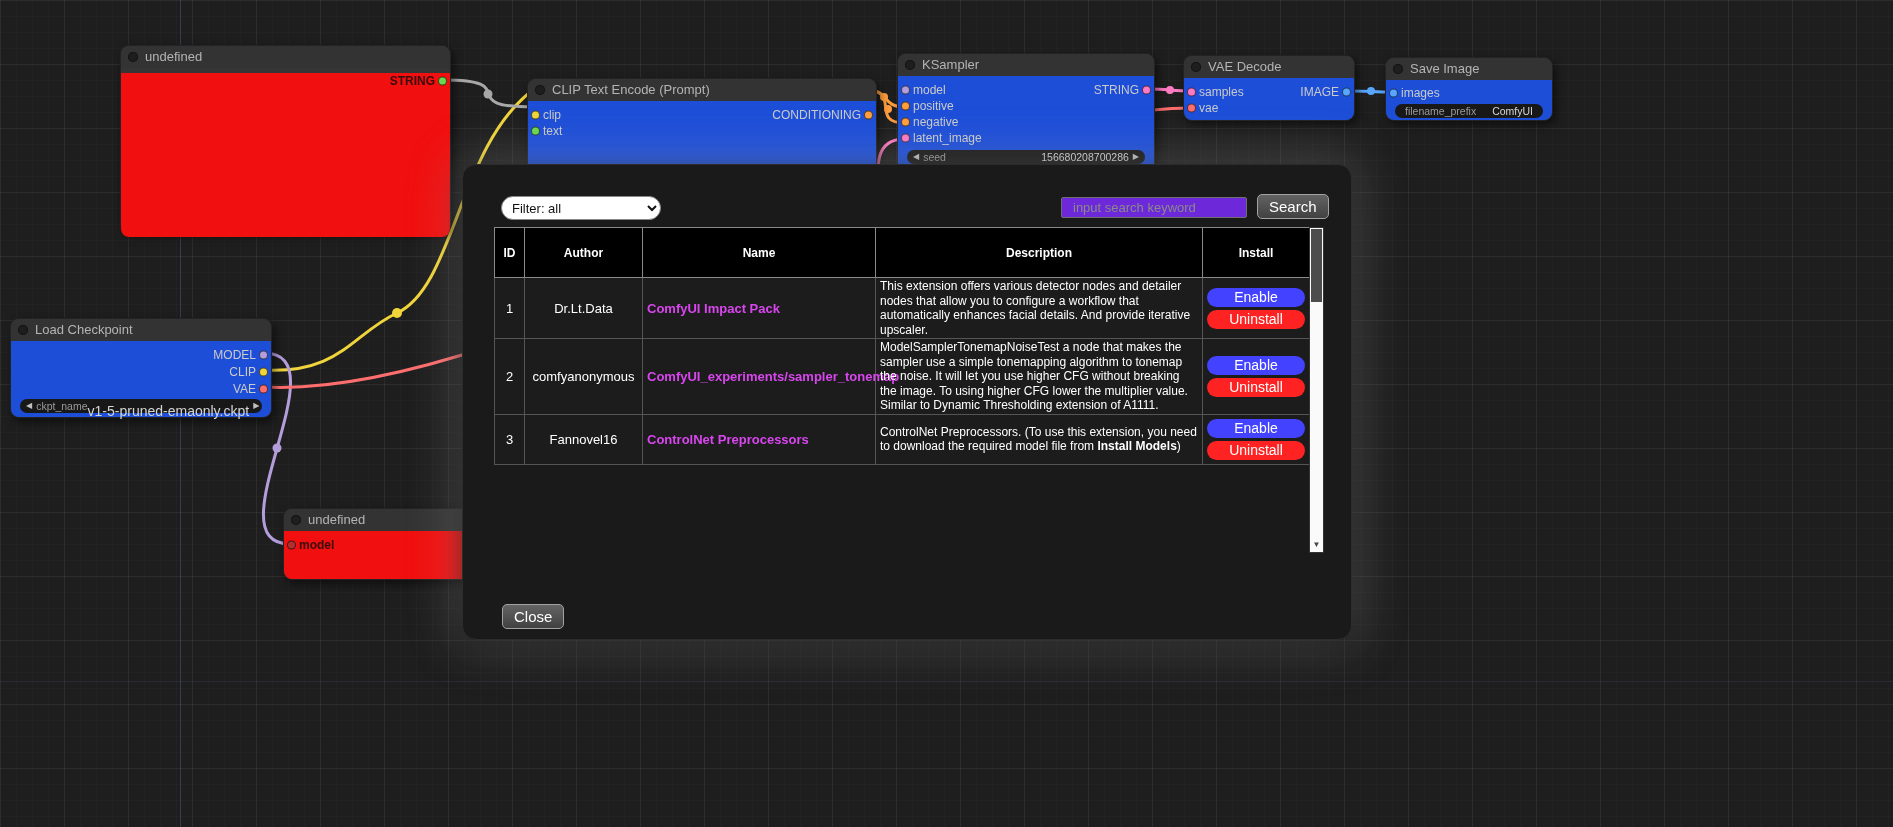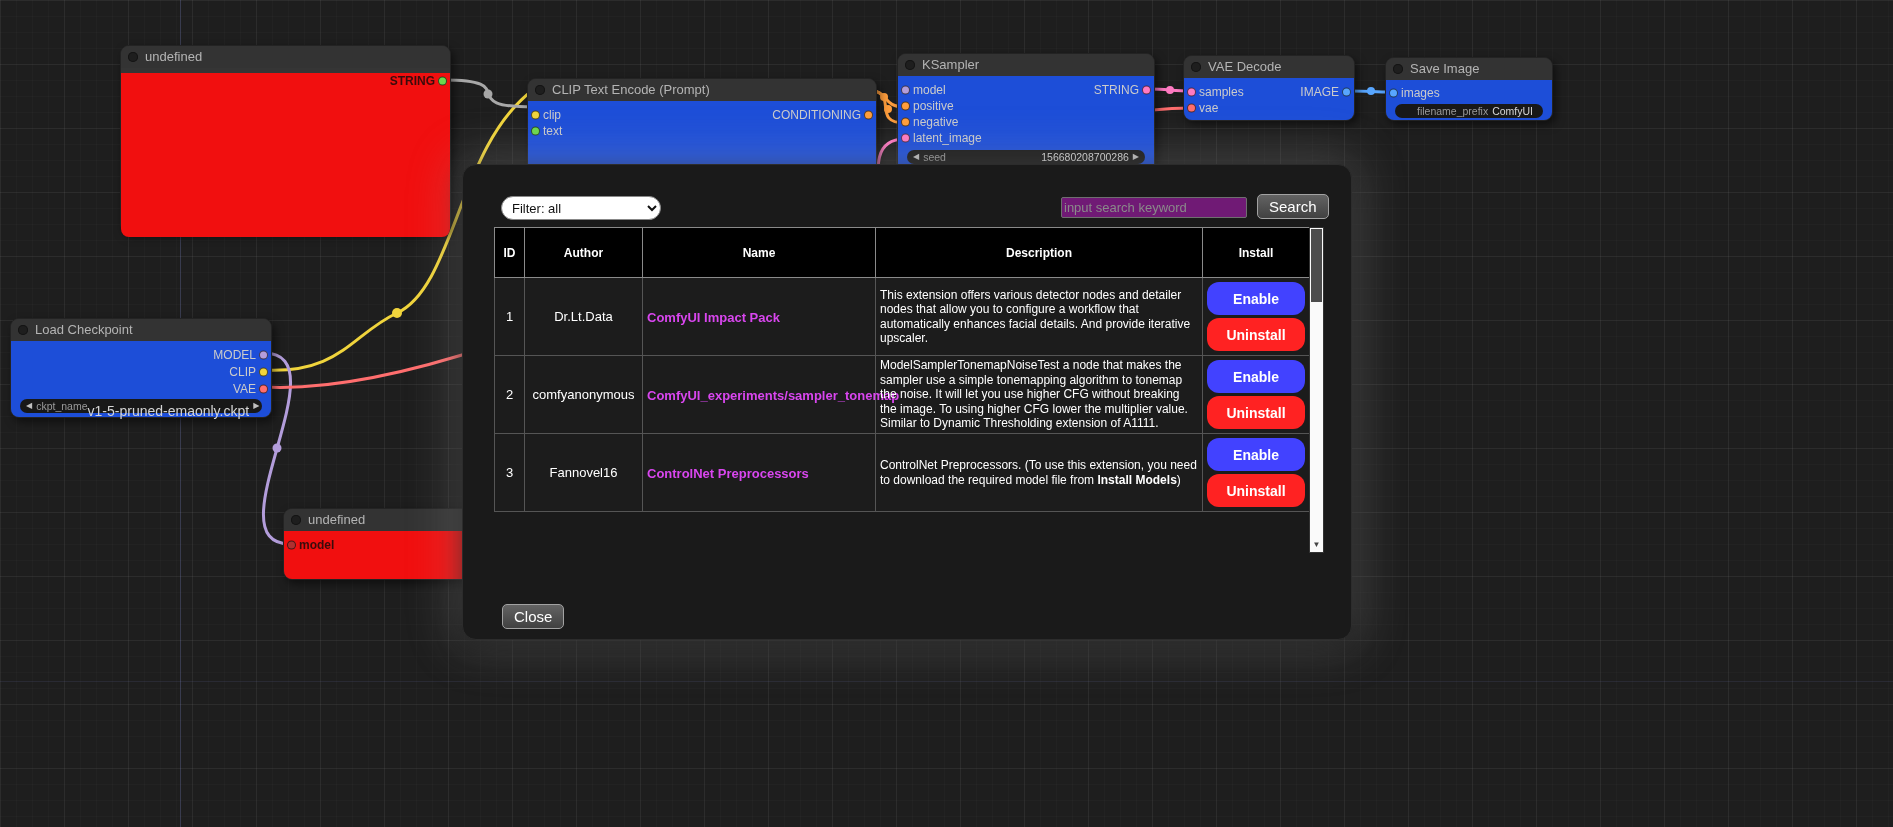--- a/index.html
+++ b/index.html
@@ -54,41 +54,41 @@
   .widget .wvalue{margin-right:4px;color:#d6d6d6;font-size:10.5px;}
   .widget .warrow{font-size:8px;color:#c0c0c0;line-height:14px;}
 
   
   .dialog{position:absolute;left:462px;top:164px;width:890px;height:476px;z-index:10;
           background:#1a1a1a;border-radius:14px;border:1px solid #2c2c2c;box-sizing:border-box;
           box-shadow:0 0 46px 10px rgba(170,170,170,.28), 0 6px 22px rgba(0,0,0,.6);}
   .filter-select{position:absolute;left:38px;top:31px;width:160px;height:24px;border-radius:12px;
           background:#ffffff;color:#111;font-size:13px;border:1px solid #888;padding:0 6px;
           font-family:"Liberation Sans","DejaVu Sans",sans-serif;}
-  .search-input{position:absolute;left:598px;top:32px;width:186px;height:21px;background:#701a75;
-          border:1px solid #6f6f6f;border-radius:2px;color:#ddd;font-size:13px;padding:0 2px;box-sizing:border-box;
+  .search-input{position:absolute;left:598px;top:32px;width:186px;height:21px;background:#6d28d9;
+          border:1px solid #6f6f6f;border-radius:2px;color:#ddd;font-size:13px;padding:0 11px;box-sizing:border-box;
           font-family:"Liberation Sans","DejaVu Sans",sans-serif;}
   .search-input::placeholder{color:#8a8a8a;}
   .gray-btn{background:linear-gradient(#636363,#414141);border:1px solid #a2a2a2;border-radius:5px;
           color:#fff;font-size:15px;padding:3px 11px;cursor:pointer;
           font-family:"Liberation Sans","DejaVu Sans",sans-serif;}
   .search-btn{position:absolute;left:794px;top:29px;}
   .close-btn{position:absolute;left:33px;top:439px;margin-left:6px;}
 
   table.ext-table{position:absolute;left:31px;top:62px;width:815px;border-collapse:collapse;table-layout:fixed;}
   .ext-table th{background:#000;color:#fff;font-size:12px;font-weight:bold;height:17px;
           border:1px solid #8a8a8a;padding:16px 2px;}
   .ext-table td{border:1px solid #555;color:#fff;padding:1px 4px;vertical-align:middle;background:rgba(255,255,255,0.012);}
   .td-id{text-align:center;font-size:13px;}
   .td-author{font-size:13px;text-align:center;}
   .td-name a{color:#d946ef;font-weight:bold;font-size:13px;text-decoration:none;}
   .td-desc{font-size:12px;line-height:14.5px;vertical-align:top;}
   .td-install{text-align:center;padding:2px;}
-  .btn-enable,.btn-uninstall{display:block;width:98px;height:33px;margin:3px auto;border:none;border-radius:12px;
-          color:#fff;font-size:14px;cursor:pointer;font-family:"Liberation Sans","DejaVu Sans",sans-serif;font-weight:bold;}
+  .btn-enable,.btn-uninstall{display:block;width:98px;height:19px;margin:3px auto;border:none;border-radius:12px;
+          color:#fff;font-size:14px;cursor:pointer;font-family:"Liberation Sans","DejaVu Sans",sans-serif;}
   .btn-enable{background:#4242ff;}
   .btn-uninstall{background:#ff2222;}
 
   .vscroll{position:absolute;left:846px;top:62px;width:15px;height:326px;background:#fafafa;border:1px solid #333;box-sizing:border-box;}
   .vthumb{position:absolute;left:1px;top:1px;width:11px;height:73px;background:#4c4c4c;}
   .vbtn{position:absolute;left:0;bottom:0;width:13px;height:14px;background:#fafafa;color:#444;
         font-size:8px;text-align:center;line-height:14px;}
 </style>
 </head>
 <body>
@@ -203,21 +203,21 @@
   <div class="node-title">
     <span class="collapse-dot"></span>
     <span>Save Image</span>
   </div>
   <div class="node-body" style="padding-top:5px;">
     <div class="slot-row">
       <span class="dot in c-blue"></span>
       <span class="in-label">images</span>
     </div>
     <div class="widget" style="top:24px;">
-      <span class="wlabel" style="margin-left:16px;">filename_prefix</span>
+      <span class="wlabel" style="margin-left:4px;">filename_prefix</span>
       <span class="wvalue">ComfyUI</span>
     </div>
   </div>
 </div>
 
 <div class="node" style="left:10px;top:318px;width:262px;height:100px;">
   <div class="node-title">
     <span class="collapse-dot"></span>
     <span>Load Checkpoint</span>
   </div>

